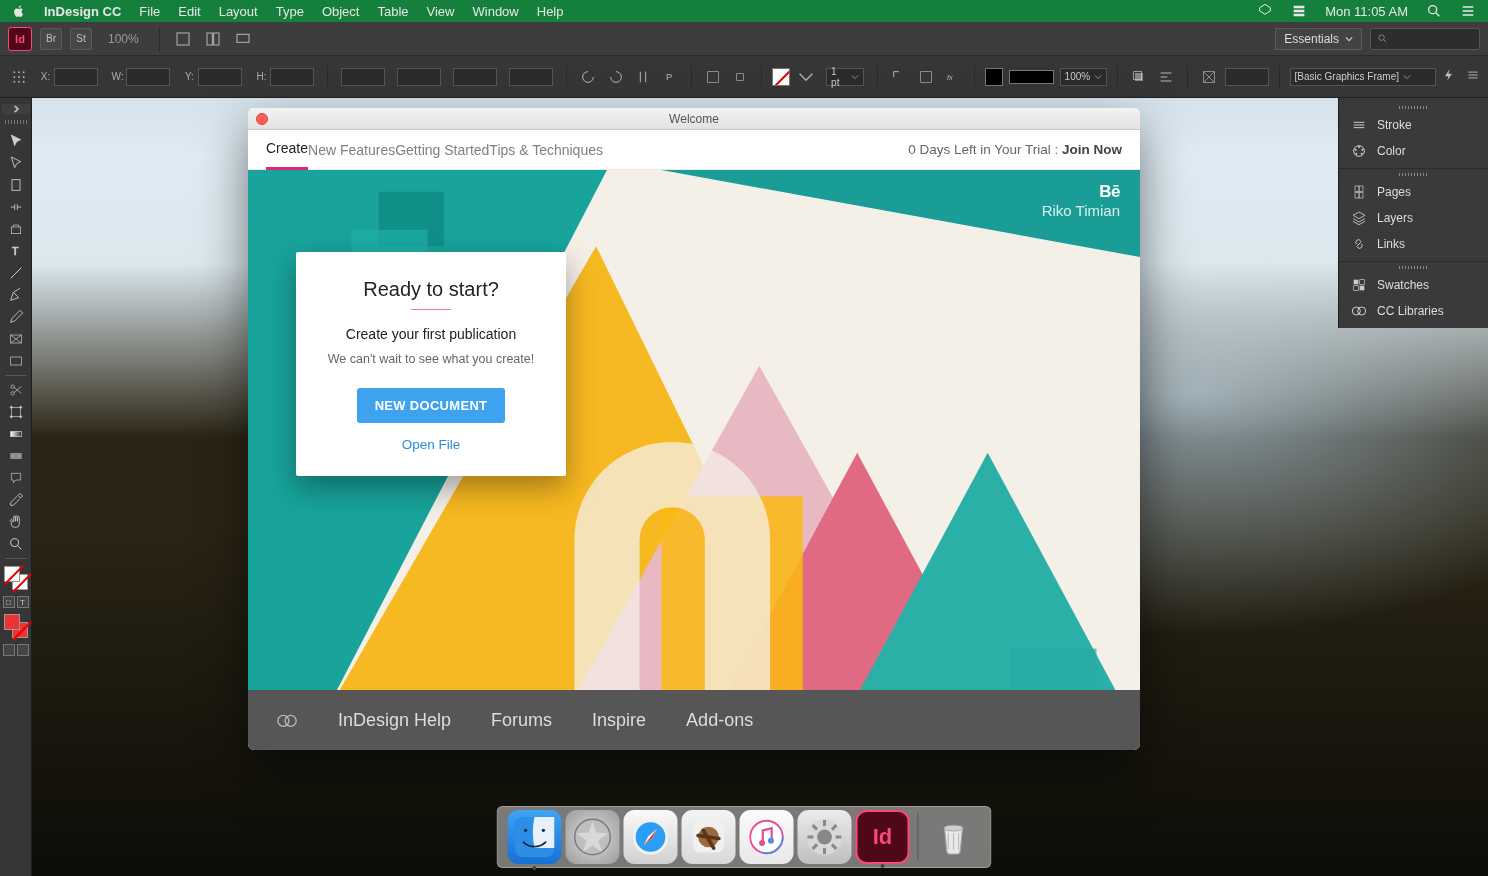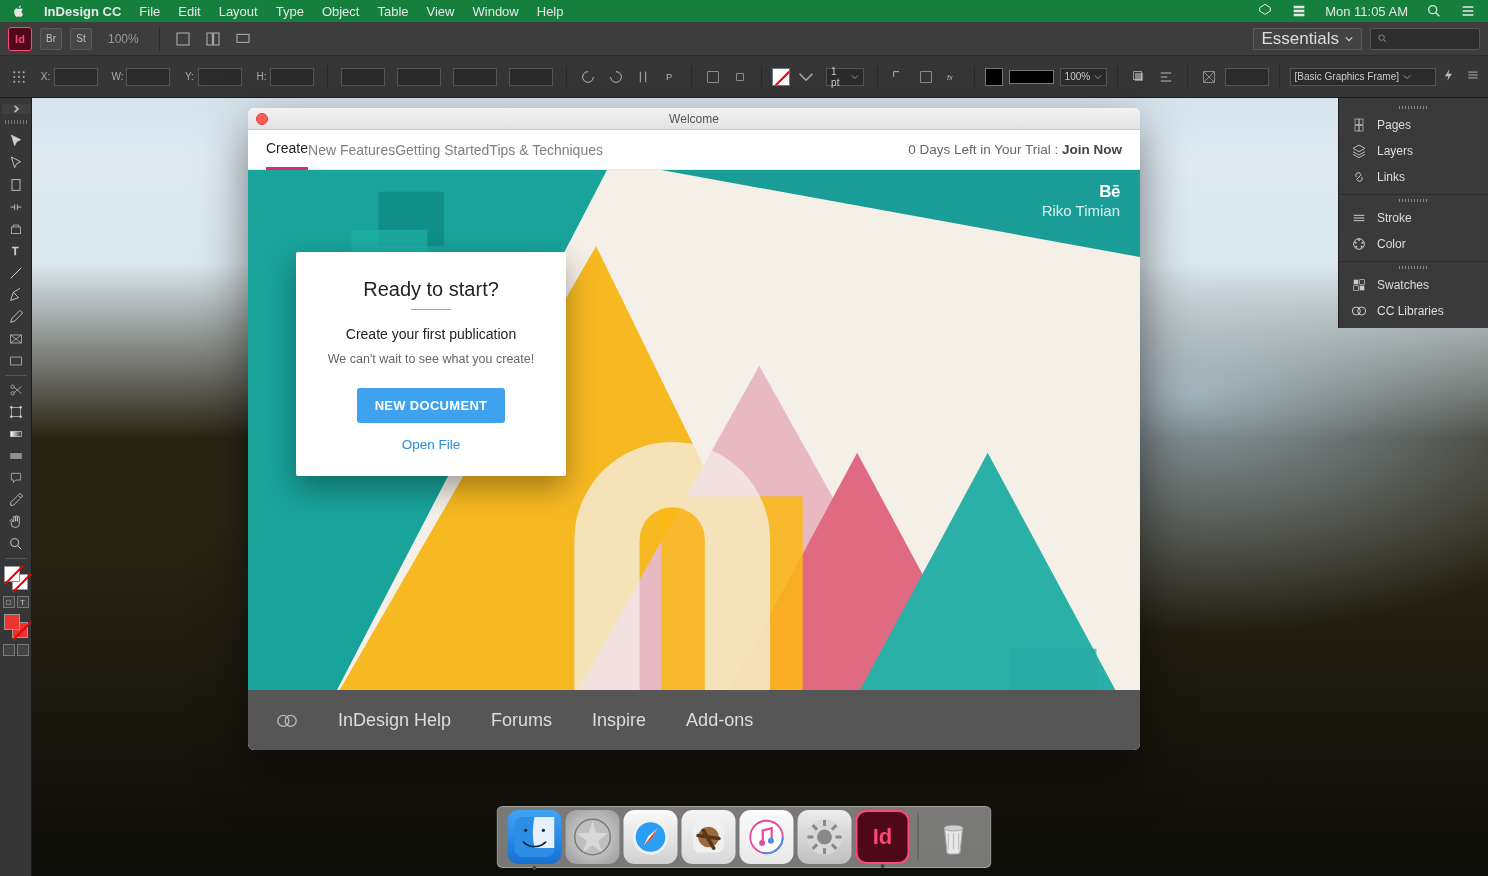--- a/index.html
+++ b/index.html
@@ -48,21 +48,21 @@
   height:22px; min-width:22px; border:1px solid #5a5a5a; background:#474747;
   border-radius:2px; display:flex; align-items:center; justify-content:center;
   font-size:10px; color:#c0c0c0; padding:0 4px;
 }
 .zoom { color:#999; font-size:12px; padding:0 8px; }
 .divider { width:1px; height:24px; background:#2a2a2a; margin:0 4px; }
 .tool-ico { width:22px; height:22px; display:flex; align-items:center; justify-content:center;}
 .tool-ico svg { width:16px; height:16px; fill:#b6b6b6; }
 .essentials {
   margin-left:auto; background:#434343; border:1px solid #5a5a5a; height:22px;
-  display:flex; align-items:center; padding:0 8px; font-size:17px; color:#ddd; gap:6px;
+  display:flex; align-items:center; padding:0 8px; font-size:12px; color:#ddd; gap:6px;
 }
 .searchbox {
   width:110px; height:22px; background:#2d2d2d; border:1px solid #555; border-radius:2px;
   display:flex; align-items:center; padding:0 6px; gap:4px;
 }
 .searchbox svg { width:11px; height:11px; fill:#888;}
 .bar2 .grp { display:flex; align-items:center; gap:2px; padding:0 3px;}
 .bar2 .lbl { font-size:10px; color:#aaa; width:14px; text-align:center;}
 .num {
   width:44px; height:18px; background:#2b2b2b; border:1px solid #555; font-size:10px; color:#999;
@@ -572,60 +572,60 @@
   </div>
 </div>
 
 <div class="panels-right">
   <div class="panel-sect">
     <div class="panel-head">
         <div></div>
       </div>
     <div class="p-row">
         <svg viewBox="0 0 24 24">
-          <rect x="6" y="3" width="6" height="8" fill="none" stroke="#ccc"></rect>
-          <rect x="12" y="3" width="6" height="8" fill="none" stroke="#ccc"></rect>
-          <rect x="6" y="13" width="6" height="8" fill="none" stroke="#ccc"></rect>
-          <rect x="12" y="13" width="6" height="8" fill="none" stroke="#ccc"></rect>
-        </svg>
-        <span>Pages</span>
-      </div>
-    <div class="p-row">
-        <svg viewBox="0 0 24 24">
-          <path d="M12 3l9 5-9 5-9-5zM3 13l9 5 9-5M3 17l9 5 9-5" fill="none" stroke="#ccc" stroke-width="1.3"></path>
-        </svg>
-        <span>Layers</span>
-      </div>
-    <div class="p-row">
-        <svg viewBox="0 0 24 24">
-          <path d="M9 15l6-6M8 12a4 4 0 015.6-5.6l2 2M16 12a4 4 0 01-5.6 5.6l-2-2" fill="none" stroke="#ccc" stroke-width="1.5"></path>
-        </svg>
-        <span>Links</span>
-      </div>
-  </div>
-  <div class="panel-sect">
-    <div class="panel-head">
-        <div></div>
-      </div>
-    <div class="p-row">
-        <svg viewBox="0 0 24 24">
           <path d="M4 8h16M4 12h16M4 16h16" stroke="#ccc" stroke-width="1.5"></path>
         </svg>
         <span>Stroke</span>
       </div>
     <div class="p-row">
         <svg viewBox="0 0 24 24">
           <circle cx="12" cy="12" r="8" fill="none" stroke="#ccc" stroke-width="1.5"></circle>
           <circle cx="12" cy="6" r="1.5" fill="#ccc"></circle>
           <circle cx="17" cy="10" r="1.5" fill="#ccc"></circle>
           <circle cx="16" cy="16" r="1.5" fill="#ccc"></circle>
           <circle cx="8" cy="16" r="1.5" fill="#ccc"></circle>
           <circle cx="7" cy="10" r="1.5" fill="#ccc"></circle>
         </svg>
         <span>Color</span>
+      </div>
+  </div>
+  <div class="panel-sect">
+    <div class="panel-head">
+        <div></div>
+      </div>
+    <div class="p-row">
+        <svg viewBox="0 0 24 24">
+          <rect x="6" y="3" width="6" height="8" fill="none" stroke="#ccc"></rect>
+          <rect x="12" y="3" width="6" height="8" fill="none" stroke="#ccc"></rect>
+          <rect x="6" y="13" width="6" height="8" fill="none" stroke="#ccc"></rect>
+          <rect x="12" y="13" width="6" height="8" fill="none" stroke="#ccc"></rect>
+        </svg>
+        <span>Pages</span>
+      </div>
+    <div class="p-row">
+        <svg viewBox="0 0 24 24">
+          <path d="M12 3l9 5-9 5-9-5zM3 13l9 5 9-5M3 17l9 5 9-5" fill="none" stroke="#ccc" stroke-width="1.3"></path>
+        </svg>
+        <span>Layers</span>
+      </div>
+    <div class="p-row">
+        <svg viewBox="0 0 24 24">
+          <path d="M9 15l6-6M8 12a4 4 0 015.6-5.6l2 2M16 12a4 4 0 01-5.6 5.6l-2-2" fill="none" stroke="#ccc" stroke-width="1.5"></path>
+        </svg>
+        <span>Links</span>
       </div>
   </div>
   <div class="panel-sect">
     <div class="panel-head">
         <div></div>
       </div>
     <div class="p-row">
         <svg viewBox="0 0 24 24">
           <rect x="4" y="4" width="7" height="7" fill="#ccc"></rect>
           <rect x="13" y="4" width="7" height="7" fill="none" stroke="#ccc"></rect>

